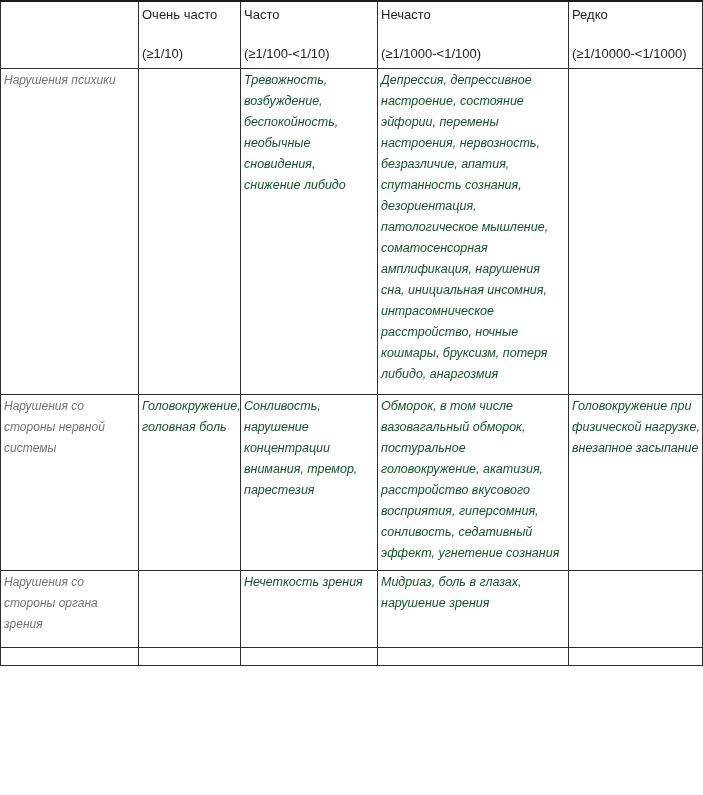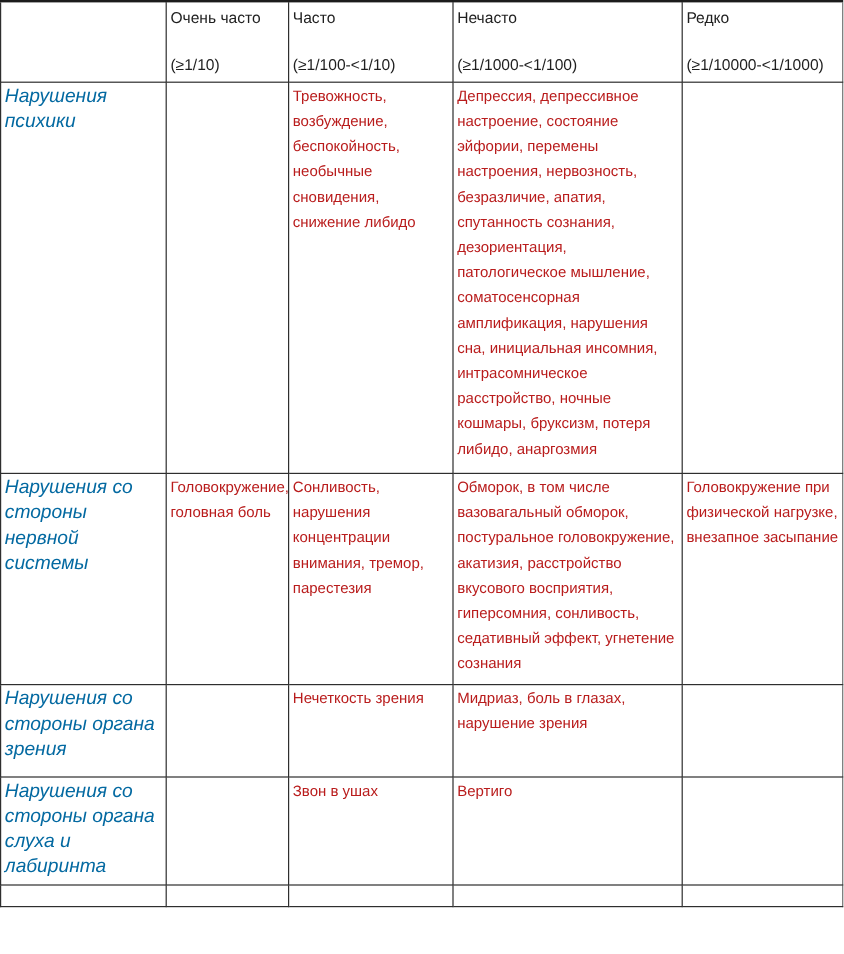--- a/index.html
+++ b/index.html
@@ -43,28 +43,29 @@
     font-size: 13px;
     line-height: 21px;
     padding-top: 2px;
   }
   .h-range { margin-top: 18px; }
 
   
   tbody td { border-top: 7px double #1c1c1c; }
 
   tbody td {
-    color: #b91c1c;
+    color: #14532d;
     font-size: 12.5px;
     line-height: 21px;
+    font-style: italic;
   }
   tbody td.sys {
     font-style: italic;
-    color: #0369a1;
-    font-size: 16px;
+    color: #737373;
+    font-size: 12px;
   }
   tr.r0 { height: 326px; }
   tr.r1 { height: 176px; }
   tr.r2 { height: 77px; }
   tr.r3 { height: 75px; }
   tr.r4 { height: 72px; }
   tr.cut { height: 18px; }
 </style>
 </head>
 <body>
@@ -103,36 +104,29 @@
       <tr class="r0">
         <td class="sys">Нарушения психики</td>
         <td></td>
         <td>Тревожность, возбуждение, беспокойность, необычные сновидения, снижение либидо</td>
         <td>Депрессия, депрессивное настроение, состояние эйфории, перемены настроения, нервозность, безразличие, апатия, спутанность сознания, дезориентация, патологическое мышление, соматосенсорная амплификация, нарушения сна, инициальная инсомния, интрасомническое расстройство, ночные кошмары, бруксизм, потеря либидо, анаргозмия</td>
         <td></td>
       </tr>
       <tr class="r1">
         <td class="sys">Нарушения со стороны нервной системы</td>
         <td>Головокружение, головная боль</td>
-        <td>Сонливость, нарушения концентрации внимания, тремор, парестезия</td>
+        <td>Сонливость, нарушение концентрации внимания, тремор, парестезия</td>
         <td>Обморок, в том числе вазовагальный обморок, постуральное головокружение, акатизия, расстройство вкусового восприятия, гиперсомния, сонливость, седативный эффект, угнетение сознания</td>
         <td>Головокружение при физической нагрузке, внезапное засыпание</td>
       </tr>
       <tr class="r2">
         <td class="sys">Нарушения со стороны органа зрения</td>
         <td></td>
         <td>Нечеткость зрения</td>
         <td>Мидриаз, боль в глазах, нарушение зрения</td>
-        <td></td>
-      </tr>
-      <tr class="r3">
-        <td class="sys">Нарушения со стороны органа слуха и лабиринта</td>
-        <td></td>
-        <td>Звон в ушах</td>
-        <td>Вертиго</td>
         <td></td>
       </tr>
       <tr class="cut">
         <td></td>
         <td></td>
         <td></td>
         <td></td>
         <td></td>
       </tr>
     </tbody>

